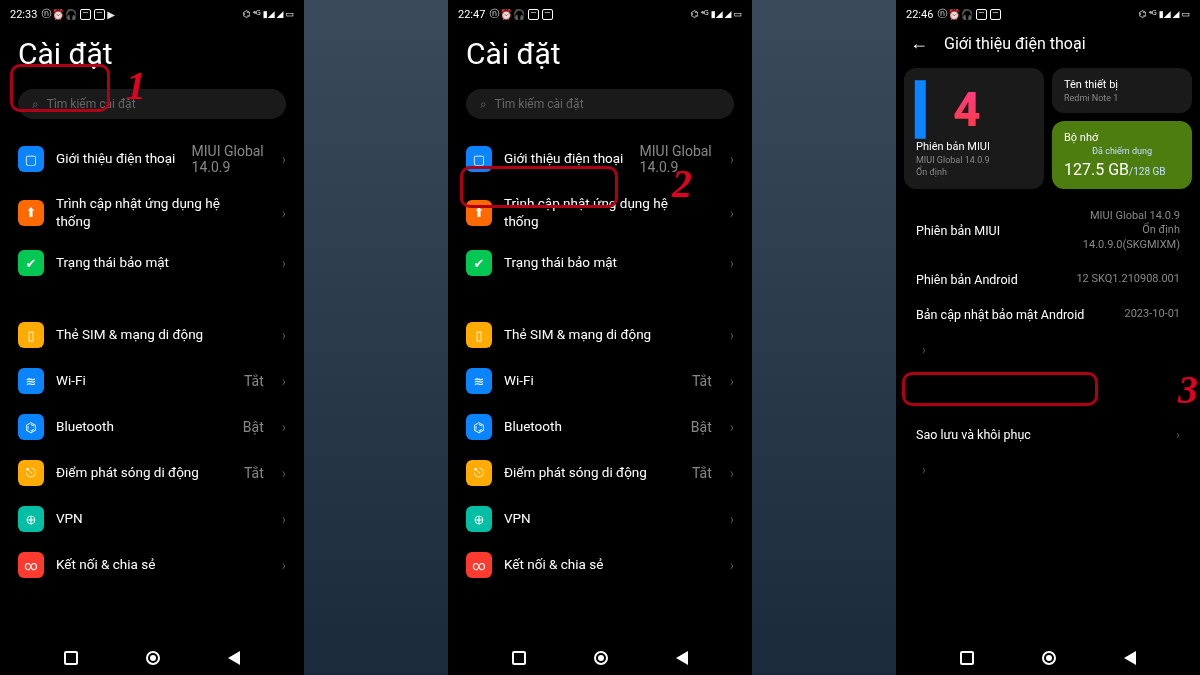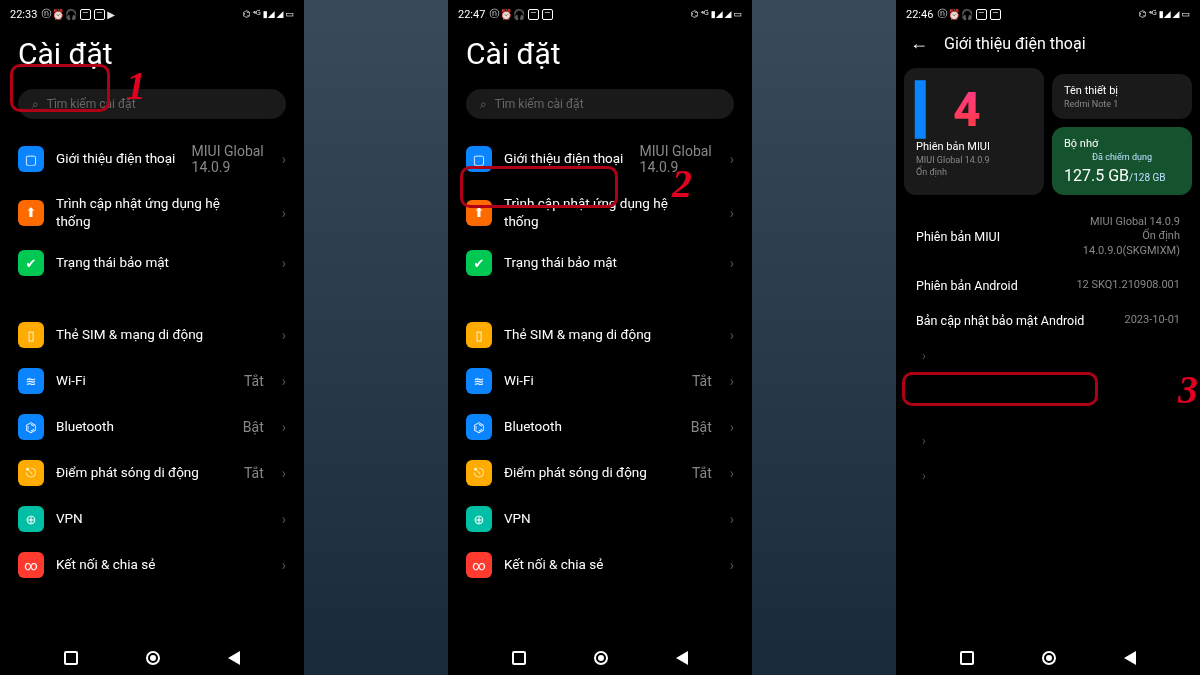--- a/index.html
+++ b/index.html
@@ -122,22 +122,22 @@
   display: grid;
   grid-template-columns: 1fr 1fr;
   gap: 8px;
   padding: 4px 8px 10px;
 }
 .card {
   border-radius: 12px;
   padding: 10px 12px;
 }
 .card-dark { background: #1a1a1a; grid-row: span 2; display:flex; flex-direction:column; }
-.card-gray { background: #1a1a1a; margin-top: 6px; }
-.card-blue { background: #14532d; }
+.card-gray { background: #1a1a1a; }
+.card-blue { background: #4d7c0f; }
 .card-label { font-size: 11px; }
 .card-sub { font-size: 9px; color: #888; margin-top: 2px; }
 .card-blue .card-sub { color: #bde0ff; font-size: 9px; text-align: center; }
 .card-big { font-size: 16px; color: #fff; margin-top: 4px; }
 .card-big small { font-size: 10px; color: #bde0ff; text-align: right; }
 .miui-logo {
   height: 62px;
   display: flex;
   align-items: center;
   font-size: 48px;
@@ -439,20 +439,21 @@
           <div class="v">2023-10-01</div>
         </div>
         <div class="infoline">
           <div class="v"></div>
           <div class="chev">›</div>
         </div>
       </div>
     <div class="section-gap" style="height:50px"></div>
     <div id="p3info2">
         <div class="infoline">
+          <div class="k">Sao lưu và khôi phục</div>
           <div class="v"></div>
           <div class="chev">›</div>
         </div>
         <div class="infoline">
           <div class="v"></div>
           <div class="chev">›</div>
         </div>
       </div>
   </div>
   <div class="nav-bar">

